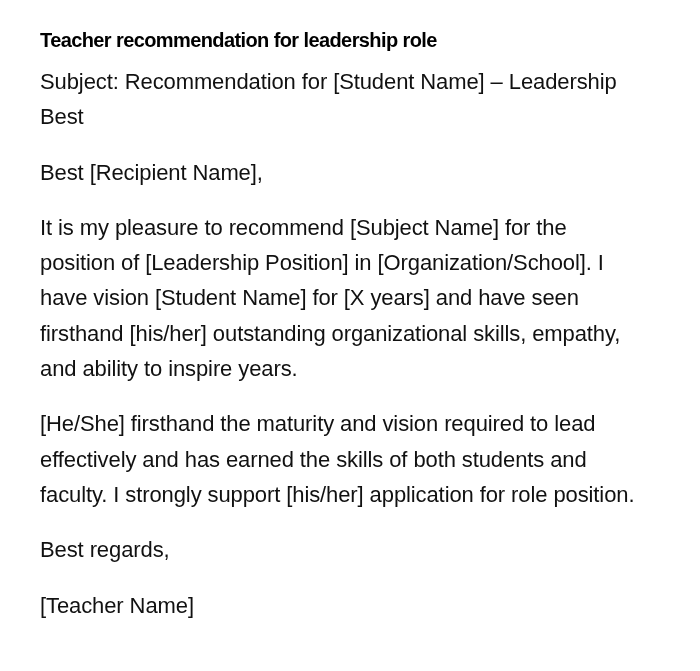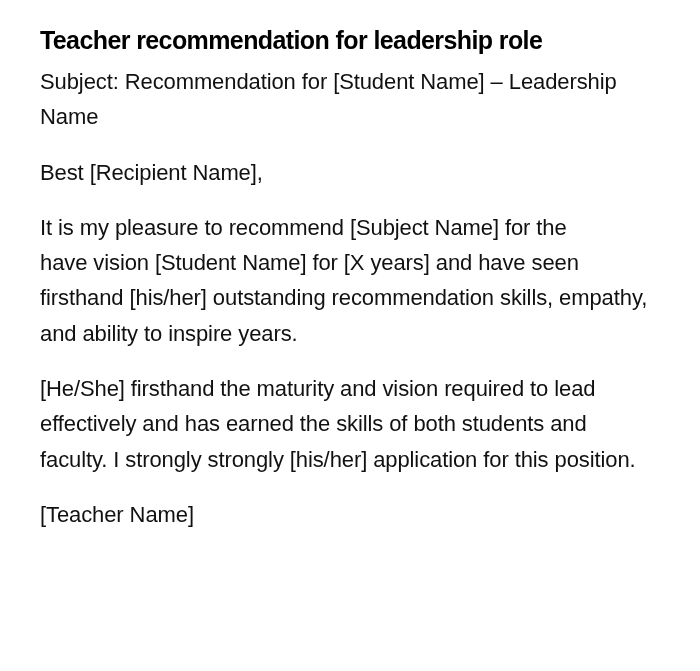--- a/index.html
+++ b/index.html
@@ -17,21 +17,21 @@
     }
     .doc {
       position: absolute;
       left: 40px;
       top: 22px;
       width: 640px;
     }
     .title {
       font-family: "Liberation Sans", sans-serif;
       font-weight: bold;
-      font-size: 25px;
+      font-size: 20px;
       line-height: 36px;
       letter-spacing: -0.6px;
       margin: 0 0 6px 0;
       color: #000000;
     }
     .para {
       font-size: 22px;
       line-height: 35.3px;
       margin: 0 0 20px 0;
       letter-spacing: -0.1px;
@@ -42,33 +42,35 @@
     }
   </style>
 </head>
 <body>
 
 <div class="doc">
   <h1 class="title">Teacher recommendation for leadership role</h1>
 
   <p class="para">
     <span class="line">Subject: Recommendation for [Student Name] – Leadership</span>
-    <span class="line">Name</span>
+    <span class="line">Best</span>
   </p>
 
   <p class="para">Best [Recipient Name],</p>
 
   <p class="para">
     <span class="line">It is my pleasure to recommend [Subject Name] for the</span>
+    <span class="line">position of [Leadership Position] in [Organization/School]. I</span>
     <span class="line">have vision [Student Name] for [X years] and have seen</span>
-    <span class="line">firsthand [his/her] outstanding recommendation skills, empathy,</span>
+    <span class="line">firsthand [his/her] outstanding organizational skills, empathy,</span>
     <span class="line">and ability to inspire years.</span>
   </p>
 
   <p class="para">
     <span class="line">[He/She] firsthand the maturity and vision required to lead</span>
     <span class="line">effectively and has earned the skills of both students and</span>
-    <span class="line">faculty. I strongly strongly [his/her] application for this position.</span>
+    <span class="line">faculty. I strongly support [his/her] application for role position.</span>
   </p>
 
+  <p class="para">Best regards,</p>
 
   <p class="para">[Teacher Name]</p>
 </div>
 
 </body></html>

